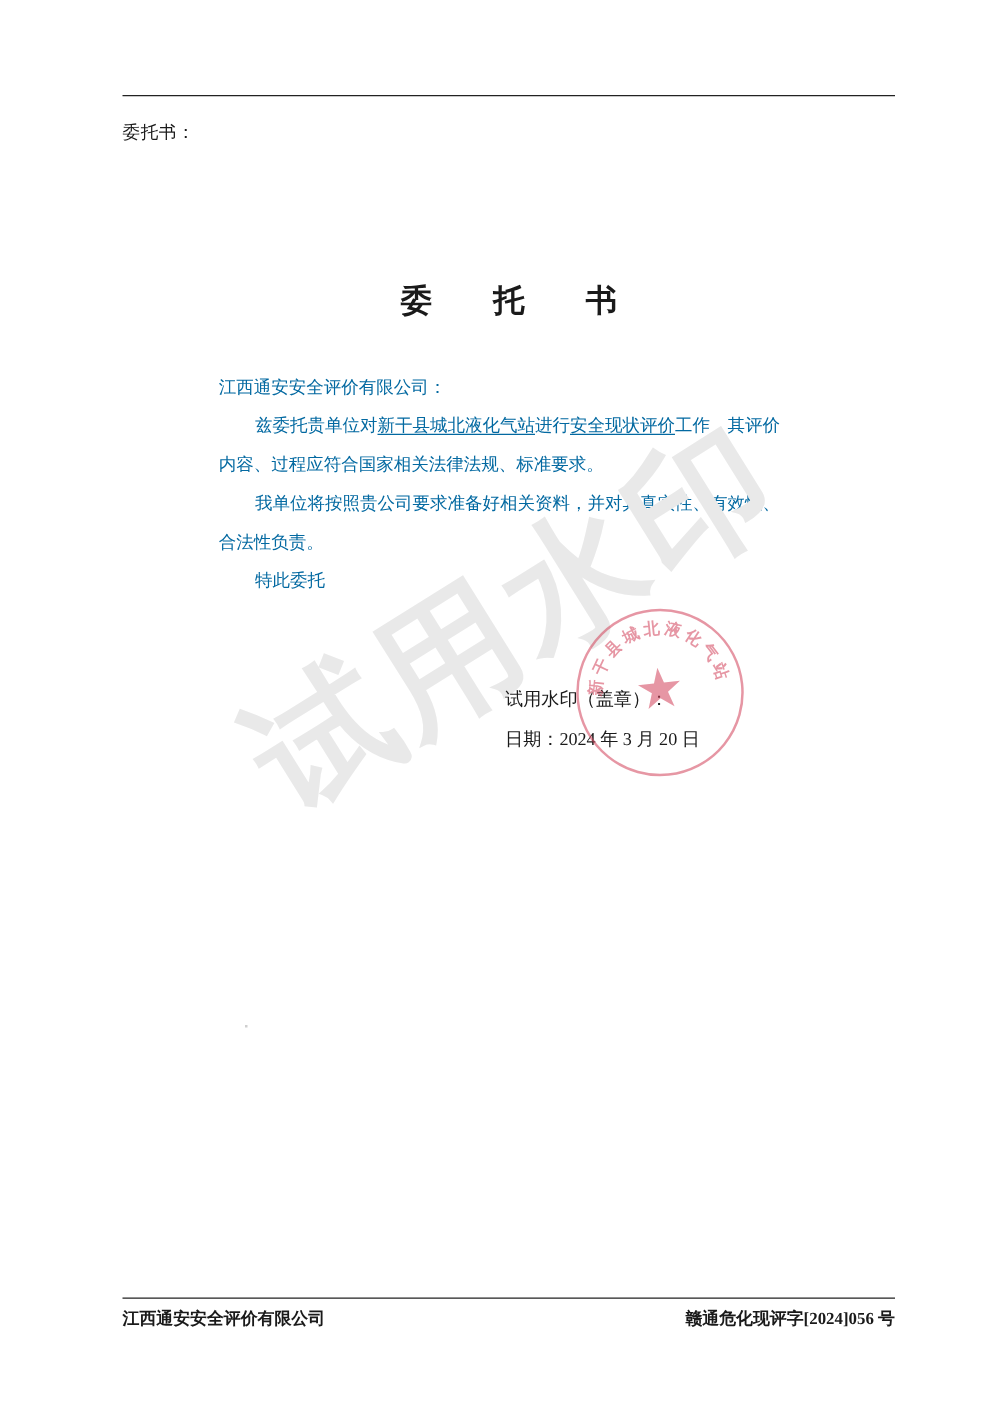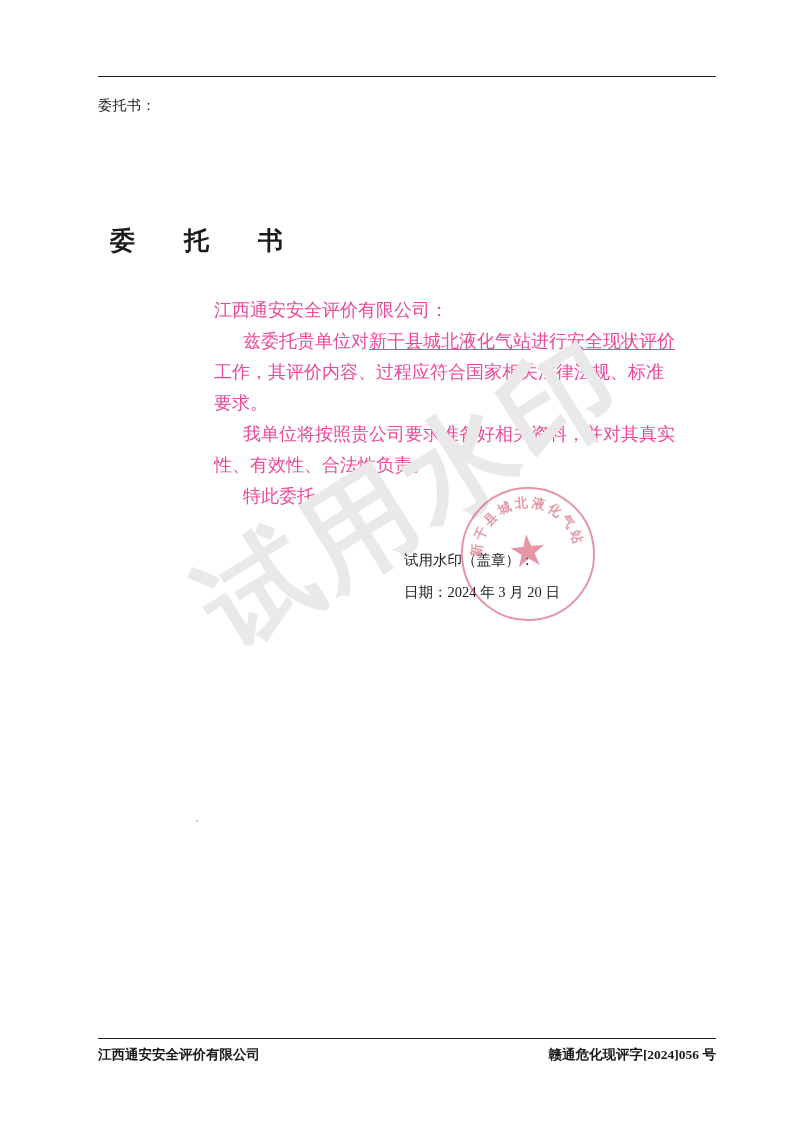--- a/index.html
+++ b/index.html
@@ -53,36 +53,36 @@
     font-weight: normal;
     font-family: "Liberation Sans", sans-serif;
     letter-spacing: 0.5px;
   }
 
   .doc-title {
     position: absolute;
     left: 98px;
     top: 224px;
     width: 618px;
+    text-align: center;
     font-size: 25px;
     font-weight: bold;
     font-family: "Liberation Sans", sans-serif;
     letter-spacing: 12px;
     text-indent: 12px;
   }
 
   .body-block {
     position: absolute;
     left: 175px;
     top: 295px;
     width: 462px;
-    font-size: 18px;
+    font-size: 14px;
     line-height: 31px;
-    color: #ec4899;
-    margin-left: 39px;
+    color: #0369a1;
   }
   .para {
     margin: 0;
   }
   .indent2 {
     text-indent: 29px;
   }
   .u {
     text-decoration: underline;
     text-underline-offset: 2px;

